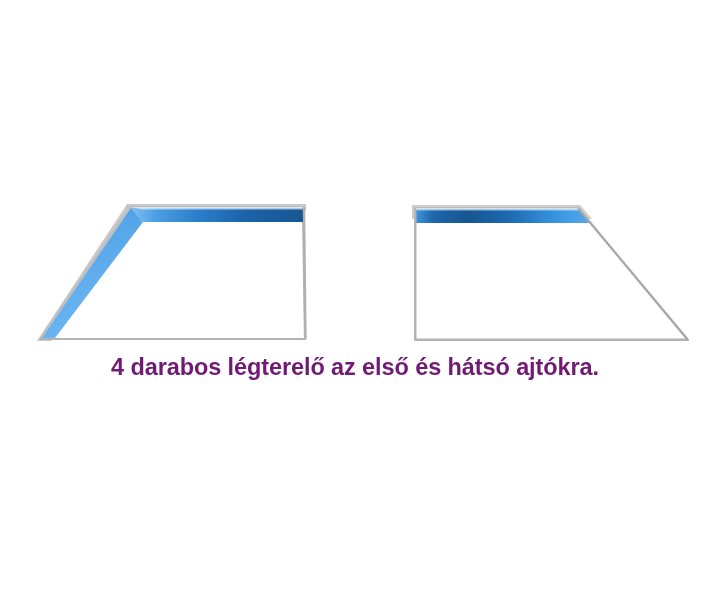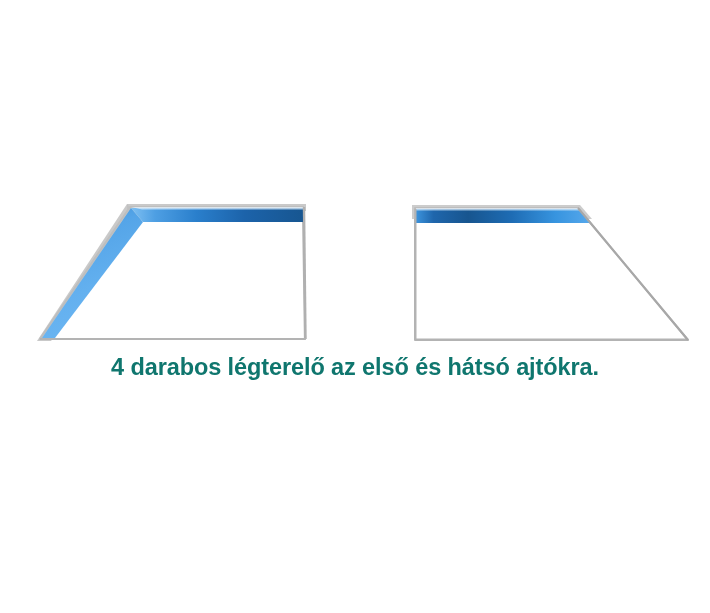--- a/index.html
+++ b/index.html
@@ -44,21 +44,21 @@
     width: 710px;
     text-align: center;
   }
 
   .caption-text {
     display: inline-block;
     font-family: "Liberation Sans", sans-serif;
     font-size: 23.5px;
     font-weight: bold;
     letter-spacing: -0.1px;
-    color: #0f766e;
+    color: #701a75;
     line-height: 30px;
     white-space: nowrap;
   }
 </style>
 </head>
 <body>
 
 <div id="product-figure">
 
   <div class="diagram-stage">

